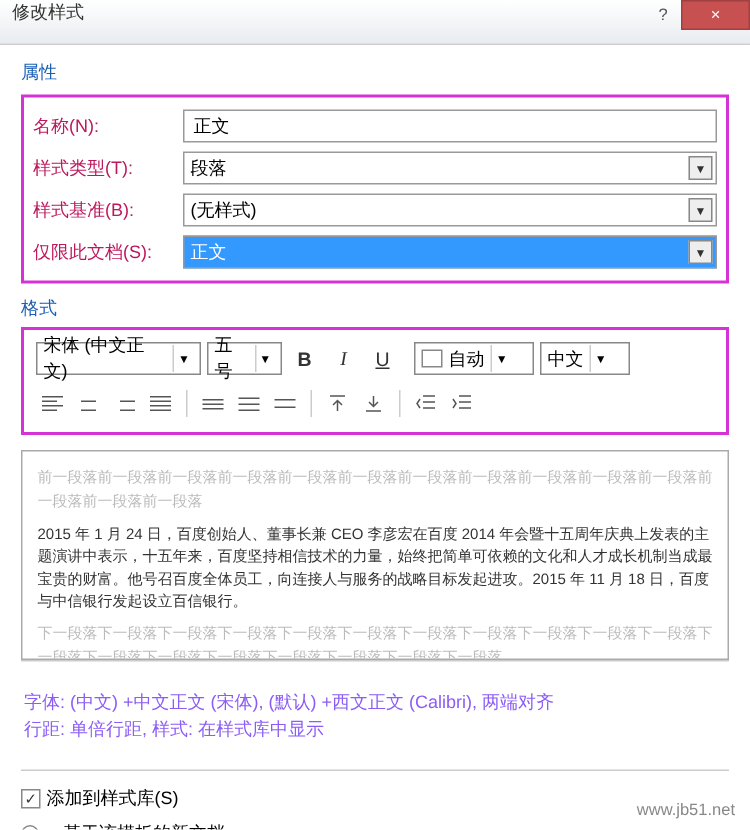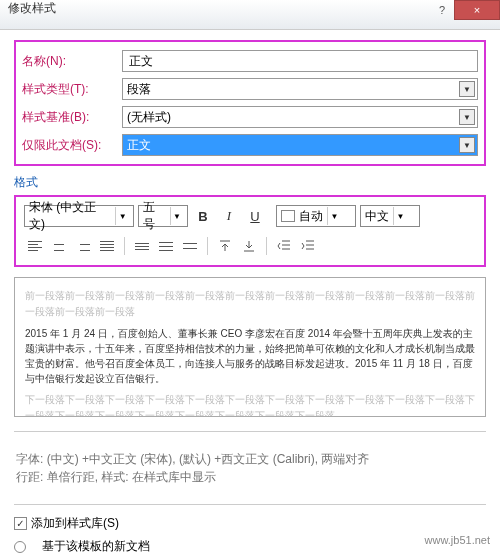--- a/index.html
+++ b/index.html
@@ -29,40 +29,41 @@
 .tbtn.i{font-style:italic;font-family:serif}
 .tbtn.u{text-decoration:underline}
 .toolbar2{display:flex;align-items:center;gap:2px}
 .ico{width:22px;height:22px;display:flex;align-items:center;justify-content:center;border:1px solid transparent}
 .sep{width:1px;height:18px;background:#ccc;margin:0 4px}
 .align-lines{display:flex;flex-direction:column;gap:2px;width:14px}
 .align-lines span{height:1px;background:#555;display:block}
 .preview{border:1px solid #aaa;margin-top:10px;padding:10px;font-size:10px;color:#999;height:140px;overflow:hidden}
 .preview .gray{color:#bbb;line-height:1.6}
 .preview .main{color:#333;margin:6px 0;line-height:1.5}
-.desc{margin-top:14px;font-size:12px;color:#737373;border:1px solid #ccc;border-left:none;border-right:none;padding:18px 2px;line-height:1.5}
+.desc{margin-top:0;font-size:12px;color:#8b5cf6;border:1px solid #ccc;border-left:none;border-right:none;padding:18px 2px;line-height:1.5}
 .chk-row{margin-top:10px;display:flex;align-items:center;gap:4px}
 .chk{width:13px;height:13px;border:1px solid #888;display:inline-flex;align-items:center;justify-content:center;font-size:10px;color:#333}
 .radio-row{margin-top:6px;display:flex;align-items:center;gap:14px}
 .rad{width:12px;height:12px;border:1px solid #888;border-radius:50%;display:inline-flex;align-items:center;justify-content:center}
 .rad.on::after{content:"";width:6px;height:6px;background:#333;border-radius:50%}
 .watermark{position:absolute;right:6px;bottom:6px;font-size:11px;color:#888;background:rgba(255,255,255,.7);padding:1px 4px}
 </style>
 </head>
 <body>
 
 <div class="titlebar">
   <span class="title">修改样式</span>
   <div class="winbtns">
     <div class="winbtn help">?</div>
     <div class="winbtn close">×</div>
   </div>
 </div>
 
 <div class="body">
+  <div class="section-label">属性</div>
   <div class="props">
     <div class="row">
       <label>名称(N):</label>
       <input class="txt" value="正文" style="">
     </div>
     <div class="row">
       <label>样式类型(T):</label>
       <div class="sel">
           <span>段落</span>
           <span class="arrow">▼</span>

